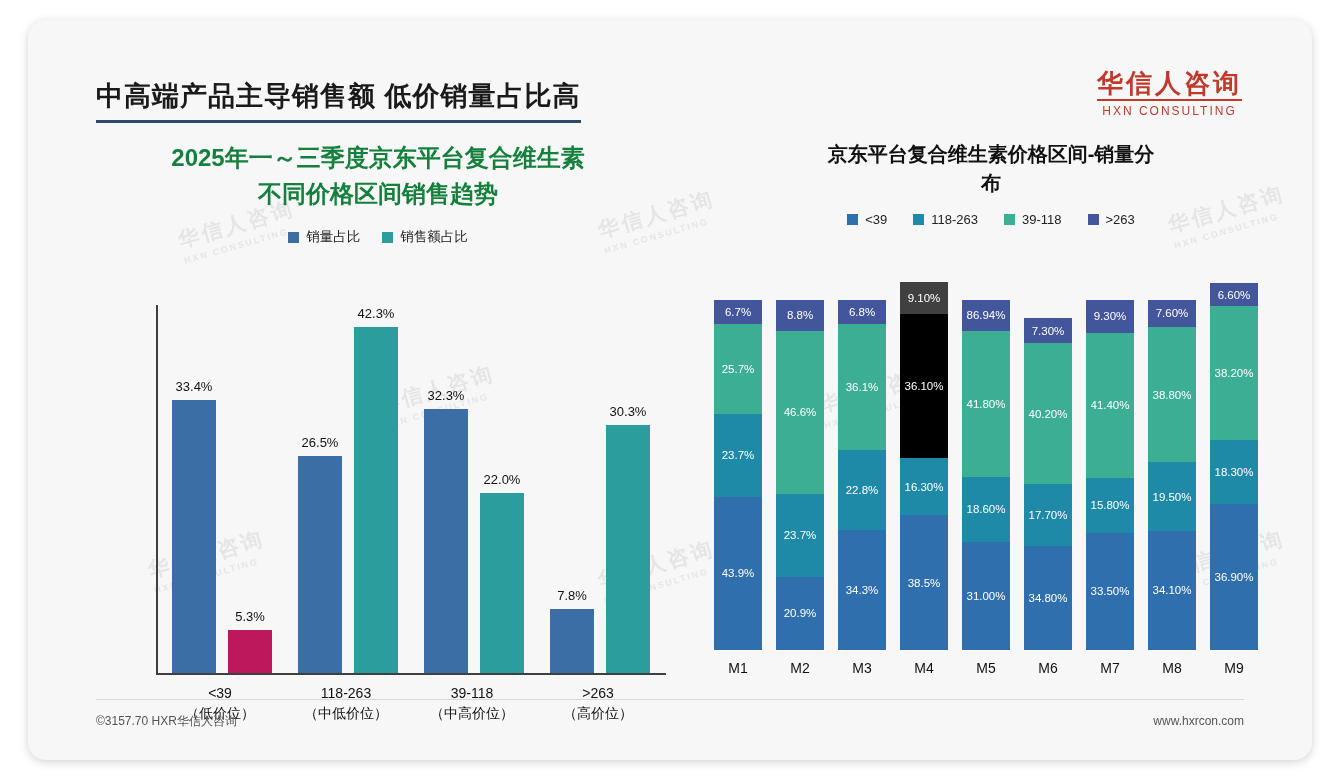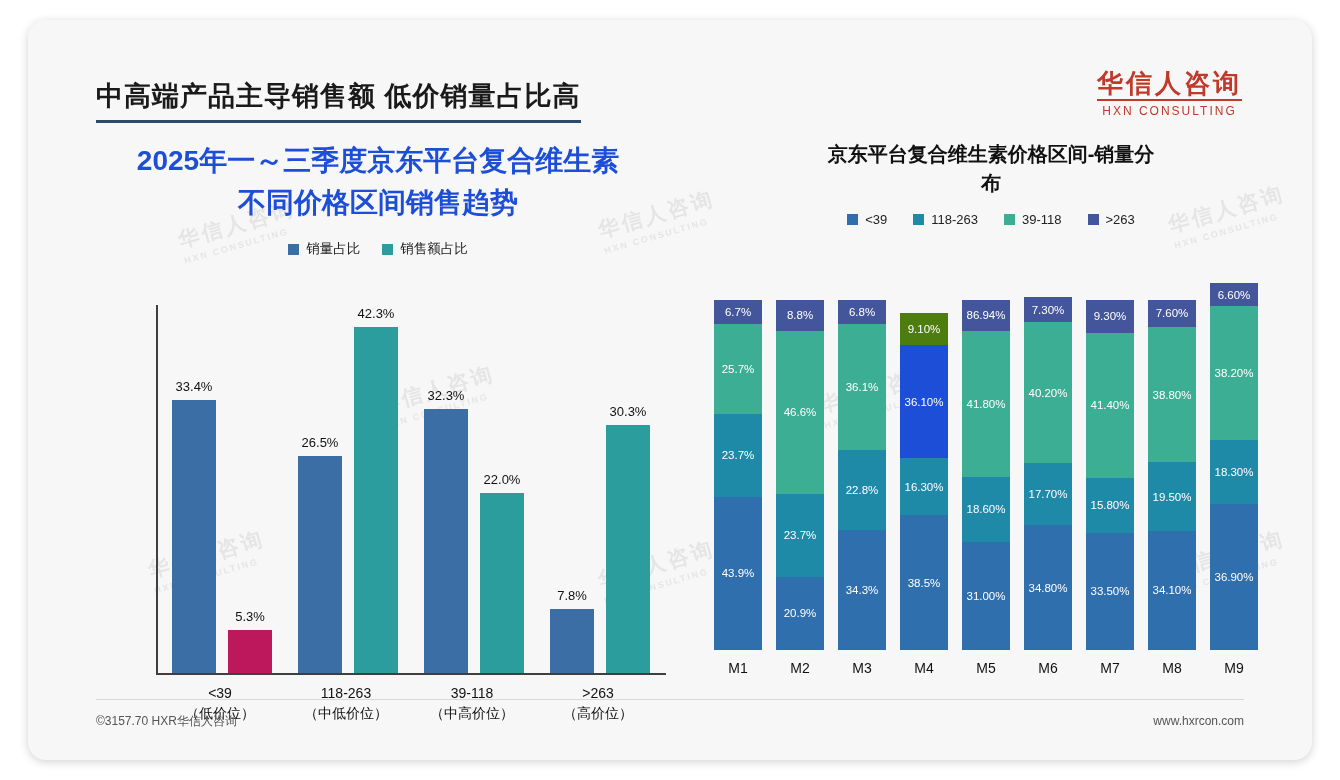--- a/index.html
+++ b/index.html
@@ -47,21 +47,21 @@
     font-weight:bold;pointer-events:none;user-select:none;
     transform:rotate(-16deg);white-space:nowrap;
   }
   .wm .l1{font-size:21px;letter-spacing:3px;}
   .wm .l2{font-size:9px;letter-spacing:2px;margin-top:2px;}
   
   .panel{position:absolute;top:120px;height:590px;}
   .panel-left{left:40px;width:620px;}
   .panel-right{left:668px;width:590px;}
   .chart-title{
-    text-align:center;font-size:28px;font-weight:bold;color:#1d4ed8;
+    text-align:center;font-size:24px;font-weight:bold;color:#15803d;
     line-height:1.5;
   }
   .chart-title-r{
     text-align:center;font-size:20px;font-weight:bold;color:#111;
     line-height:1.45;padding:0 28px;
   }
   
   .legend{display:flex;justify-content:center;gap:22px;margin-top:16px;}
   .legend-item{display:flex;align-items:center;gap:7px;font-size:13.5px;color:#222;}
   .legend-swatch{width:11px;height:11px;display:inline-block;}
@@ -294,24 +294,24 @@
             </div>
           <div class="seg" style="height:79.8px;background:#1f8aa8">
               <span>22.8%</span>
             </div>
           <div class="seg" style="height:120px;background:#2f6fae">
               <span>34.3%</span>
             </div>
         </div>
 
         <div class="scol" style="left:186px;">
-          <div class="seg" style="height:31.9px;background:#4d7c0f">
+          <div class="seg" style="height:31.9px;background:#404040">
               <span>9.10%</span>
             </div>
-          <div class="seg" style="height:113px;background:#1d4ed8">
+          <div class="seg" style="height:144px;background:#000000">
               <span>36.10%</span>
             </div>
           <div class="seg" style="height:57.1px;background:#1f8aa8">
               <span>16.30%</span>
             </div>
           <div class="seg" style="height:134.6px;background:#2f6fae">
               <span>38.5%</span>
             </div>
         </div>
 
@@ -333,21 +333,21 @@
         <div class="scol" style="left:310px;">
           <div class="seg" style="height:25.6px;background:#44569b">
               <span>7.30%</span>
             </div>
           <div class="seg" style="height:140.7px;background:#3cae94">
               <span>40.20%</span>
             </div>
           <div class="seg" style="height:62px;background:#1f8aa8">
               <span>17.70%</span>
             </div>
-          <div class="seg" style="height:125px;background:#2f6fae">
+          <div class="seg" style="height:104px;background:#2f6fae">
               <span>34.80%</span>
             </div>
         </div>
 
         <div class="scol" style="left:372px;">
           <div class="seg" style="height:32.6px;background:#44569b">
               <span>9.30%</span>
             </div>
           <div class="seg" style="height:144.9px;background:#3cae94">
               <span>41.40%</span>

